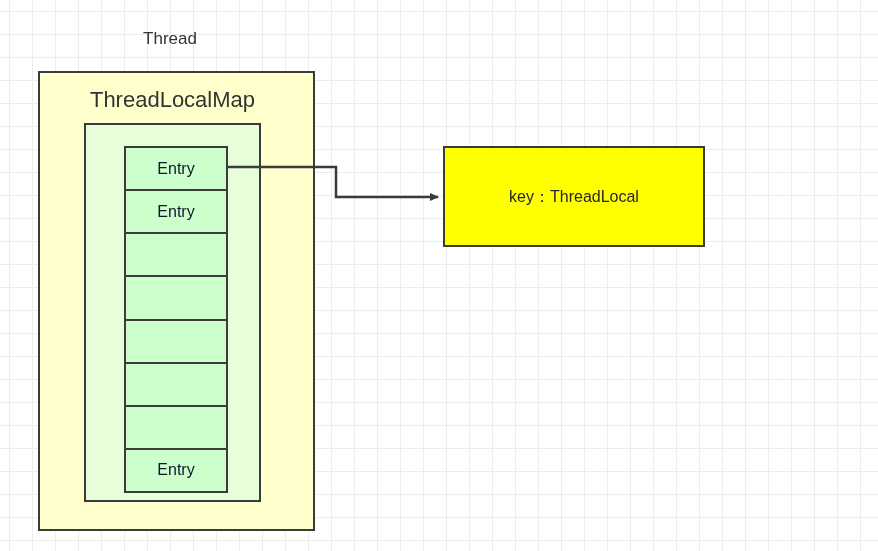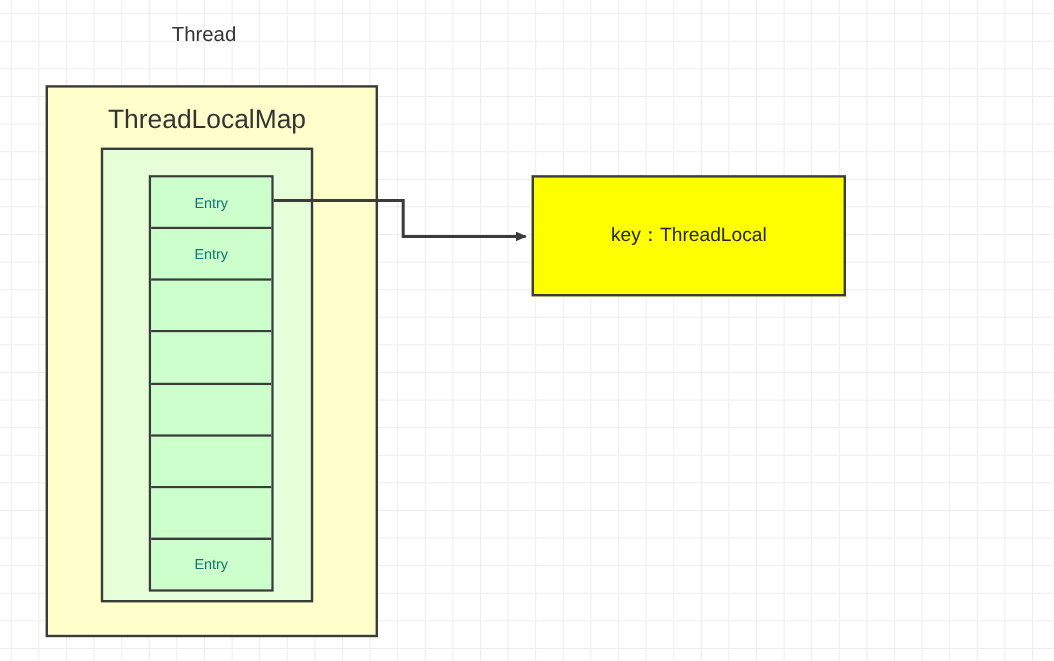--- a/index.html
+++ b/index.html
@@ -64,22 +64,22 @@
     flex-direction: column;
   }
   .entry-cell {
     flex: 1 1 0;
     box-sizing: border-box;
     border-bottom: 2px solid #3b3b3b;
     background: #ccffcc;
     display: flex;
     align-items: center;
     justify-content: center;
-    font-size: 12px;
-    color: #0f766e;
+    font-size: 16px;
+    color: #0f172a;
     line-height: 1;
   }
   .entry-cell:last-child {
     border-bottom: none;
   }
 
   
   #entry-detail-box {
     left: 443px;
     top: 146px;
@@ -99,21 +99,21 @@
   .label {
     position: absolute;
     font-size: 17px;
     color: #333333;
     text-align: center;
     white-space: pre;
     line-height: 1.25;
   }
   #thread-label {
     left: 100px;
-    top: 18px;
+    top: 28px;
     width: 140px;
   }
   #map-label {
     left: 84px;
     top: 86px;
     width: 177px;
     font-size: 22px;
   }
   #entry-class-label {
     left: 404px;

